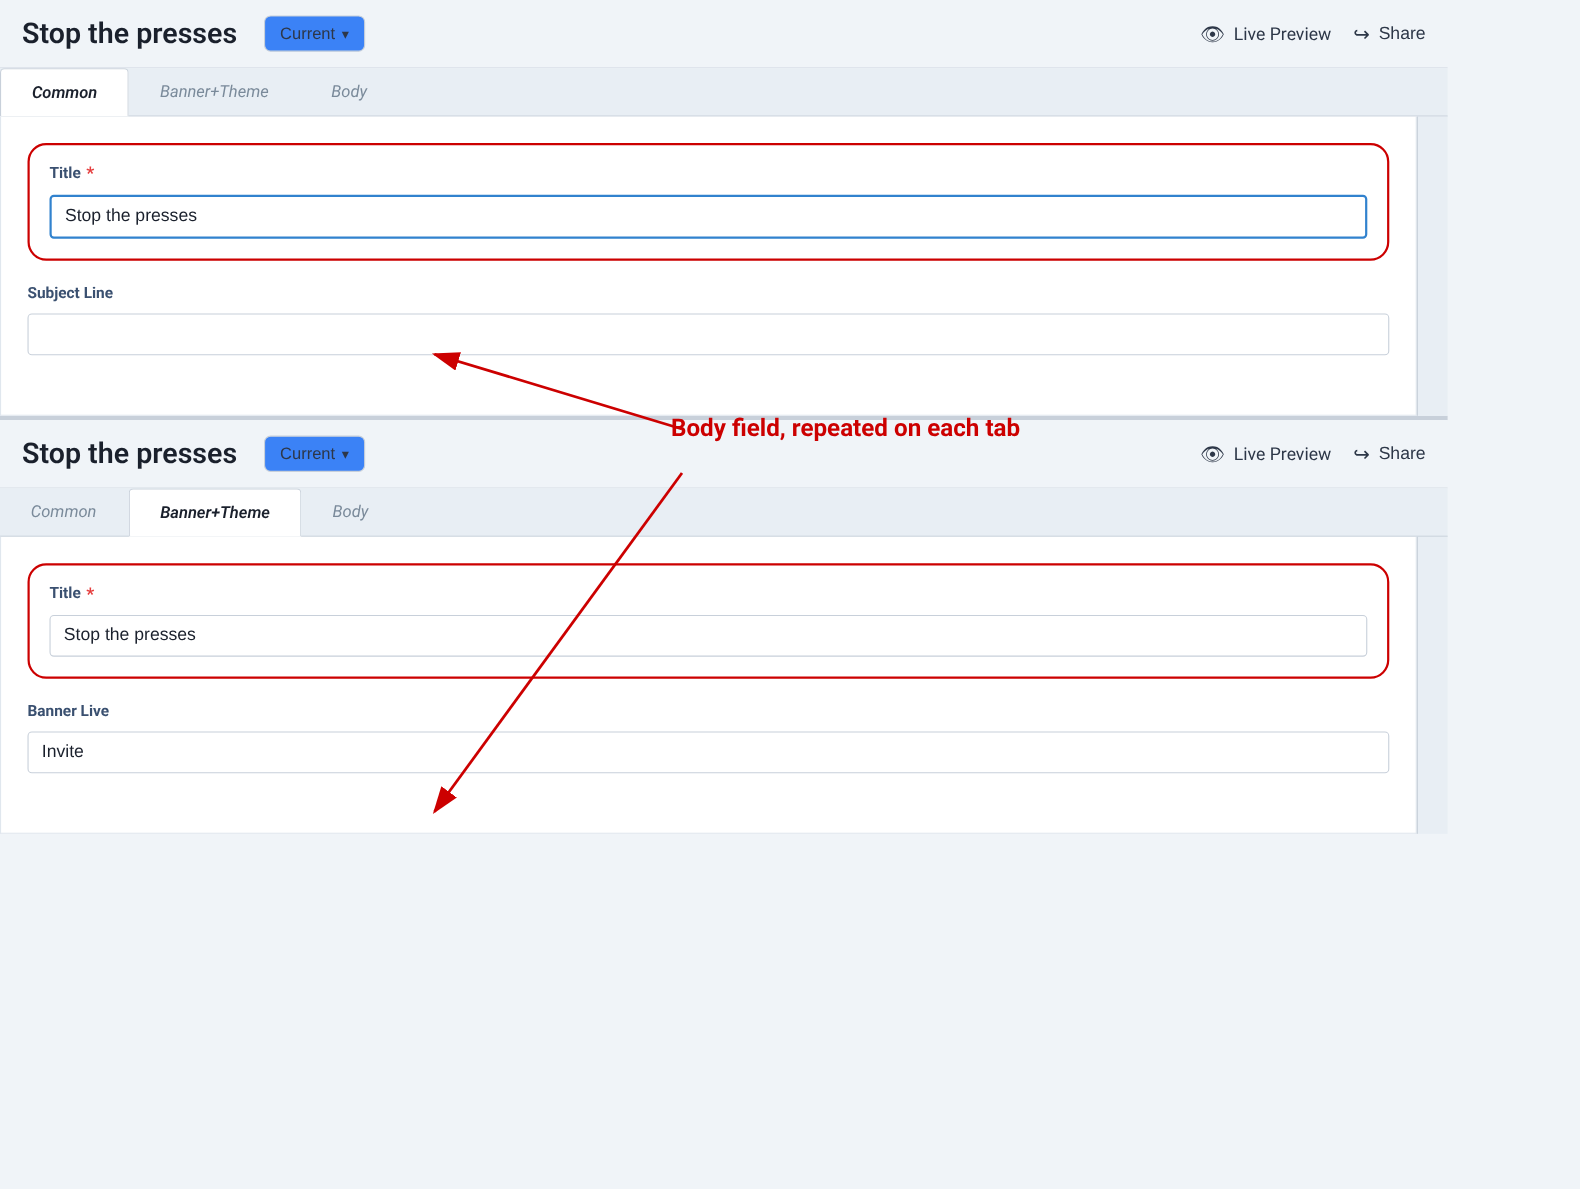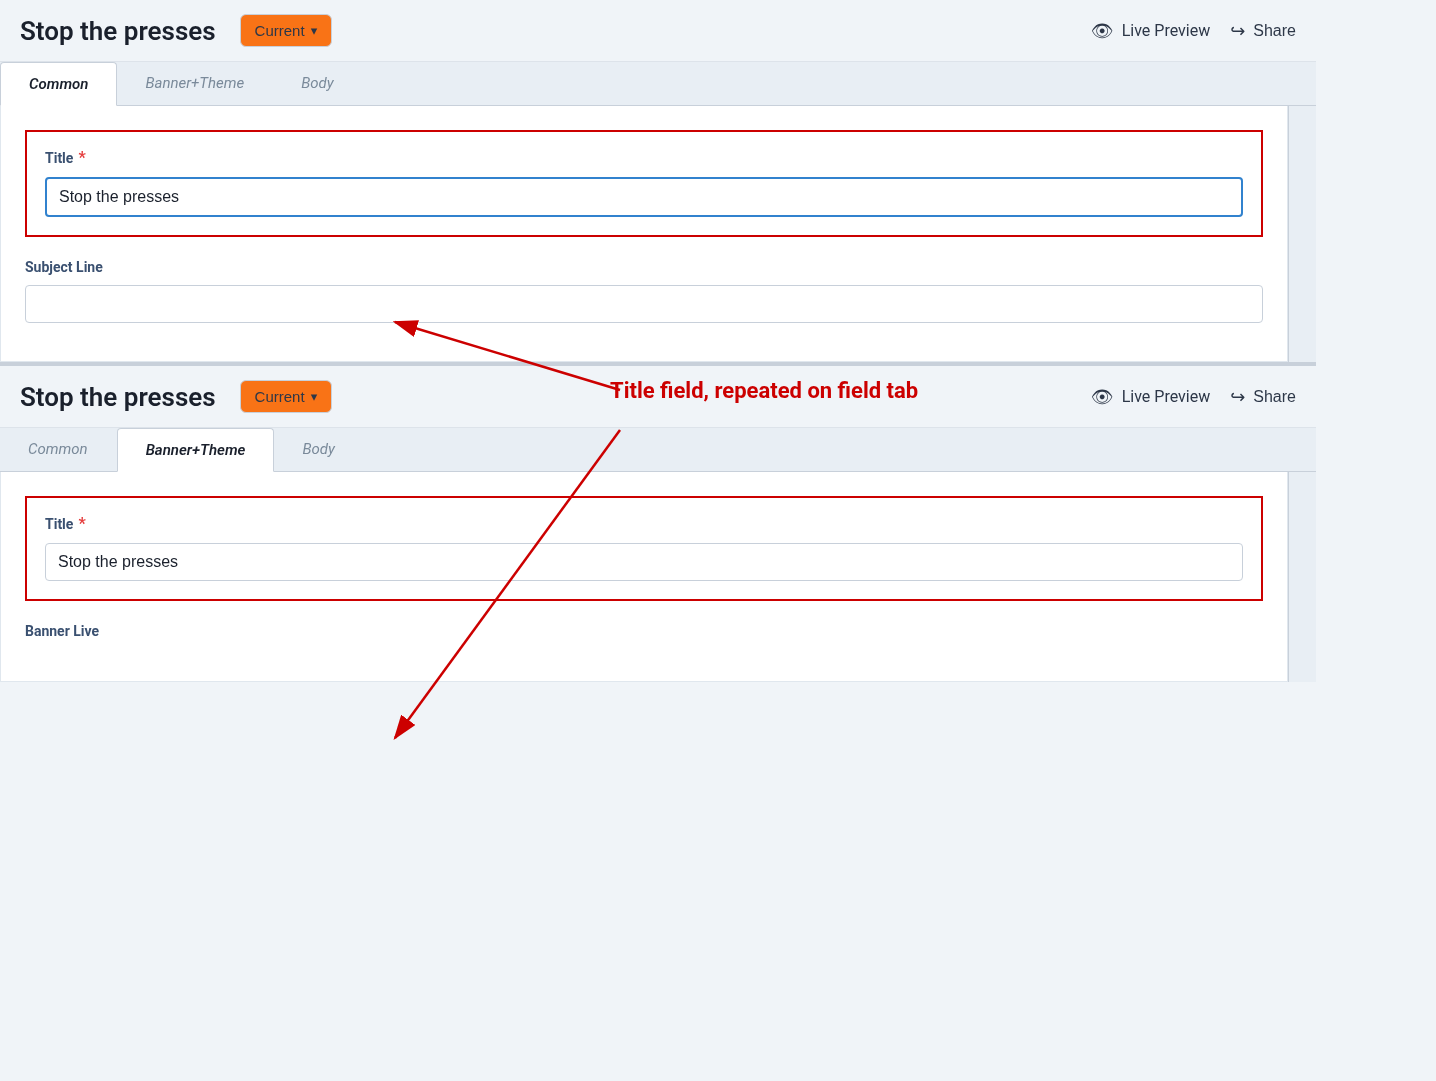--- a/index.html
+++ b/index.html
@@ -28,21 +28,21 @@
       margin-right: 8px;
     }
 
     .current-dropdown {
       display: flex;
       align-items: center;
       gap: 6px;
       padding: 7px 14px;
       border: 1.5px solid #c8d0da;
       border-radius: 6px;
-      background: #f97316;
+      background: #3b82f6;
       font-size: 15px;
       color: #2d3748;
       cursor: pointer;
     }
 
     .header-actions {
       margin-left: auto;
       display: flex;
       align-items: center;
       gap: 20px;
@@ -94,21 +94,21 @@
       border-left: 1px solid #c8d0da;
       border-right: 1px solid #c8d0da;
       border-bottom: 1px solid #fff;
       margin-bottom: -1px;
       border-radius: 4px 4px 0 0;
     }
 
     
     .field-group-highlighted {
       border: 2.5px solid #cc0000;
-      border-radius: 0;
+      border-radius: 17px;
       padding: 16px 18px 18px 18px;
       margin-bottom: 22px;
       background: #fff;
     }
 
     .field-label {
       font-size: 14px;
       font-weight: 700;
       color: #3a5070;
       margin-bottom: 10px;
@@ -136,21 +136,21 @@
       width: 100%;
       padding: 9px 12px;
       border: 1.5px solid #c8d0da;
       border-radius: 4px;
       font-size: 16px;
       color: #1a202c;
       outline: none;
     }
 
     .field-group {
-      margin-bottom: 6px;
+      margin-bottom: 22px;
     }
 
     
     .upper-panel {
       position: relative;
       border-bottom: 4px solid #c8d0da;
     }
 
     .lower-panel {
       position: relative;
@@ -297,20 +297,21 @@
             <span>Title</span>
             <span class="required-star">*</span>
           </div>
           <input class="text-input-plain" type="text" value="Stop the presses" style="">
         </div>
 
         <div class="field-group">
           <div class="field-label">
             <span>Banner Live</span>
           </div>
+          <input class="text-input-plain" type="text" value="Invite" style="">
         </div>
 
       </div>
       <div class="side-strip"></div>
     </div>
   </div>
 
   <svg class="arrow-overlay" xmlns="http://www.w3.org/2000/svg" style="position:absolute; top:0; left:0; width:1436px; height:1081px; pointer-events:none; z-index:100;">
 
     <defs>
@@ -319,16 +320,16 @@
       </marker>
     </defs>
 
     <line x1="620" y1="390" x2="395" y2="322" stroke="#cc0000" stroke-width="2.5" marker-end="url(#arrowhead)"></line>
 
     <line x1="620" y1="430" x2="395" y2="738" stroke="#cc0000" stroke-width="2.5" marker-end="url(#arrowhead)"></line>
 
   </svg>
 
   <div style="position:absolute; left:610px; top:390px; transform:translateY(-50%); z-index:101; pointer-events:none;">
-    <span class="annotation-text" style="position:static; font-size:22px; font-weight:700; color:#cc0000; white-space:nowrap;">Title field, repeated on field tab</span>
+    <span class="annotation-text" style="position:static; font-size:22px; font-weight:700; color:#cc0000; white-space:nowrap;">Body field, repeated on each tab</span>
   </div>
 
 </div>
 
 </body></html>

